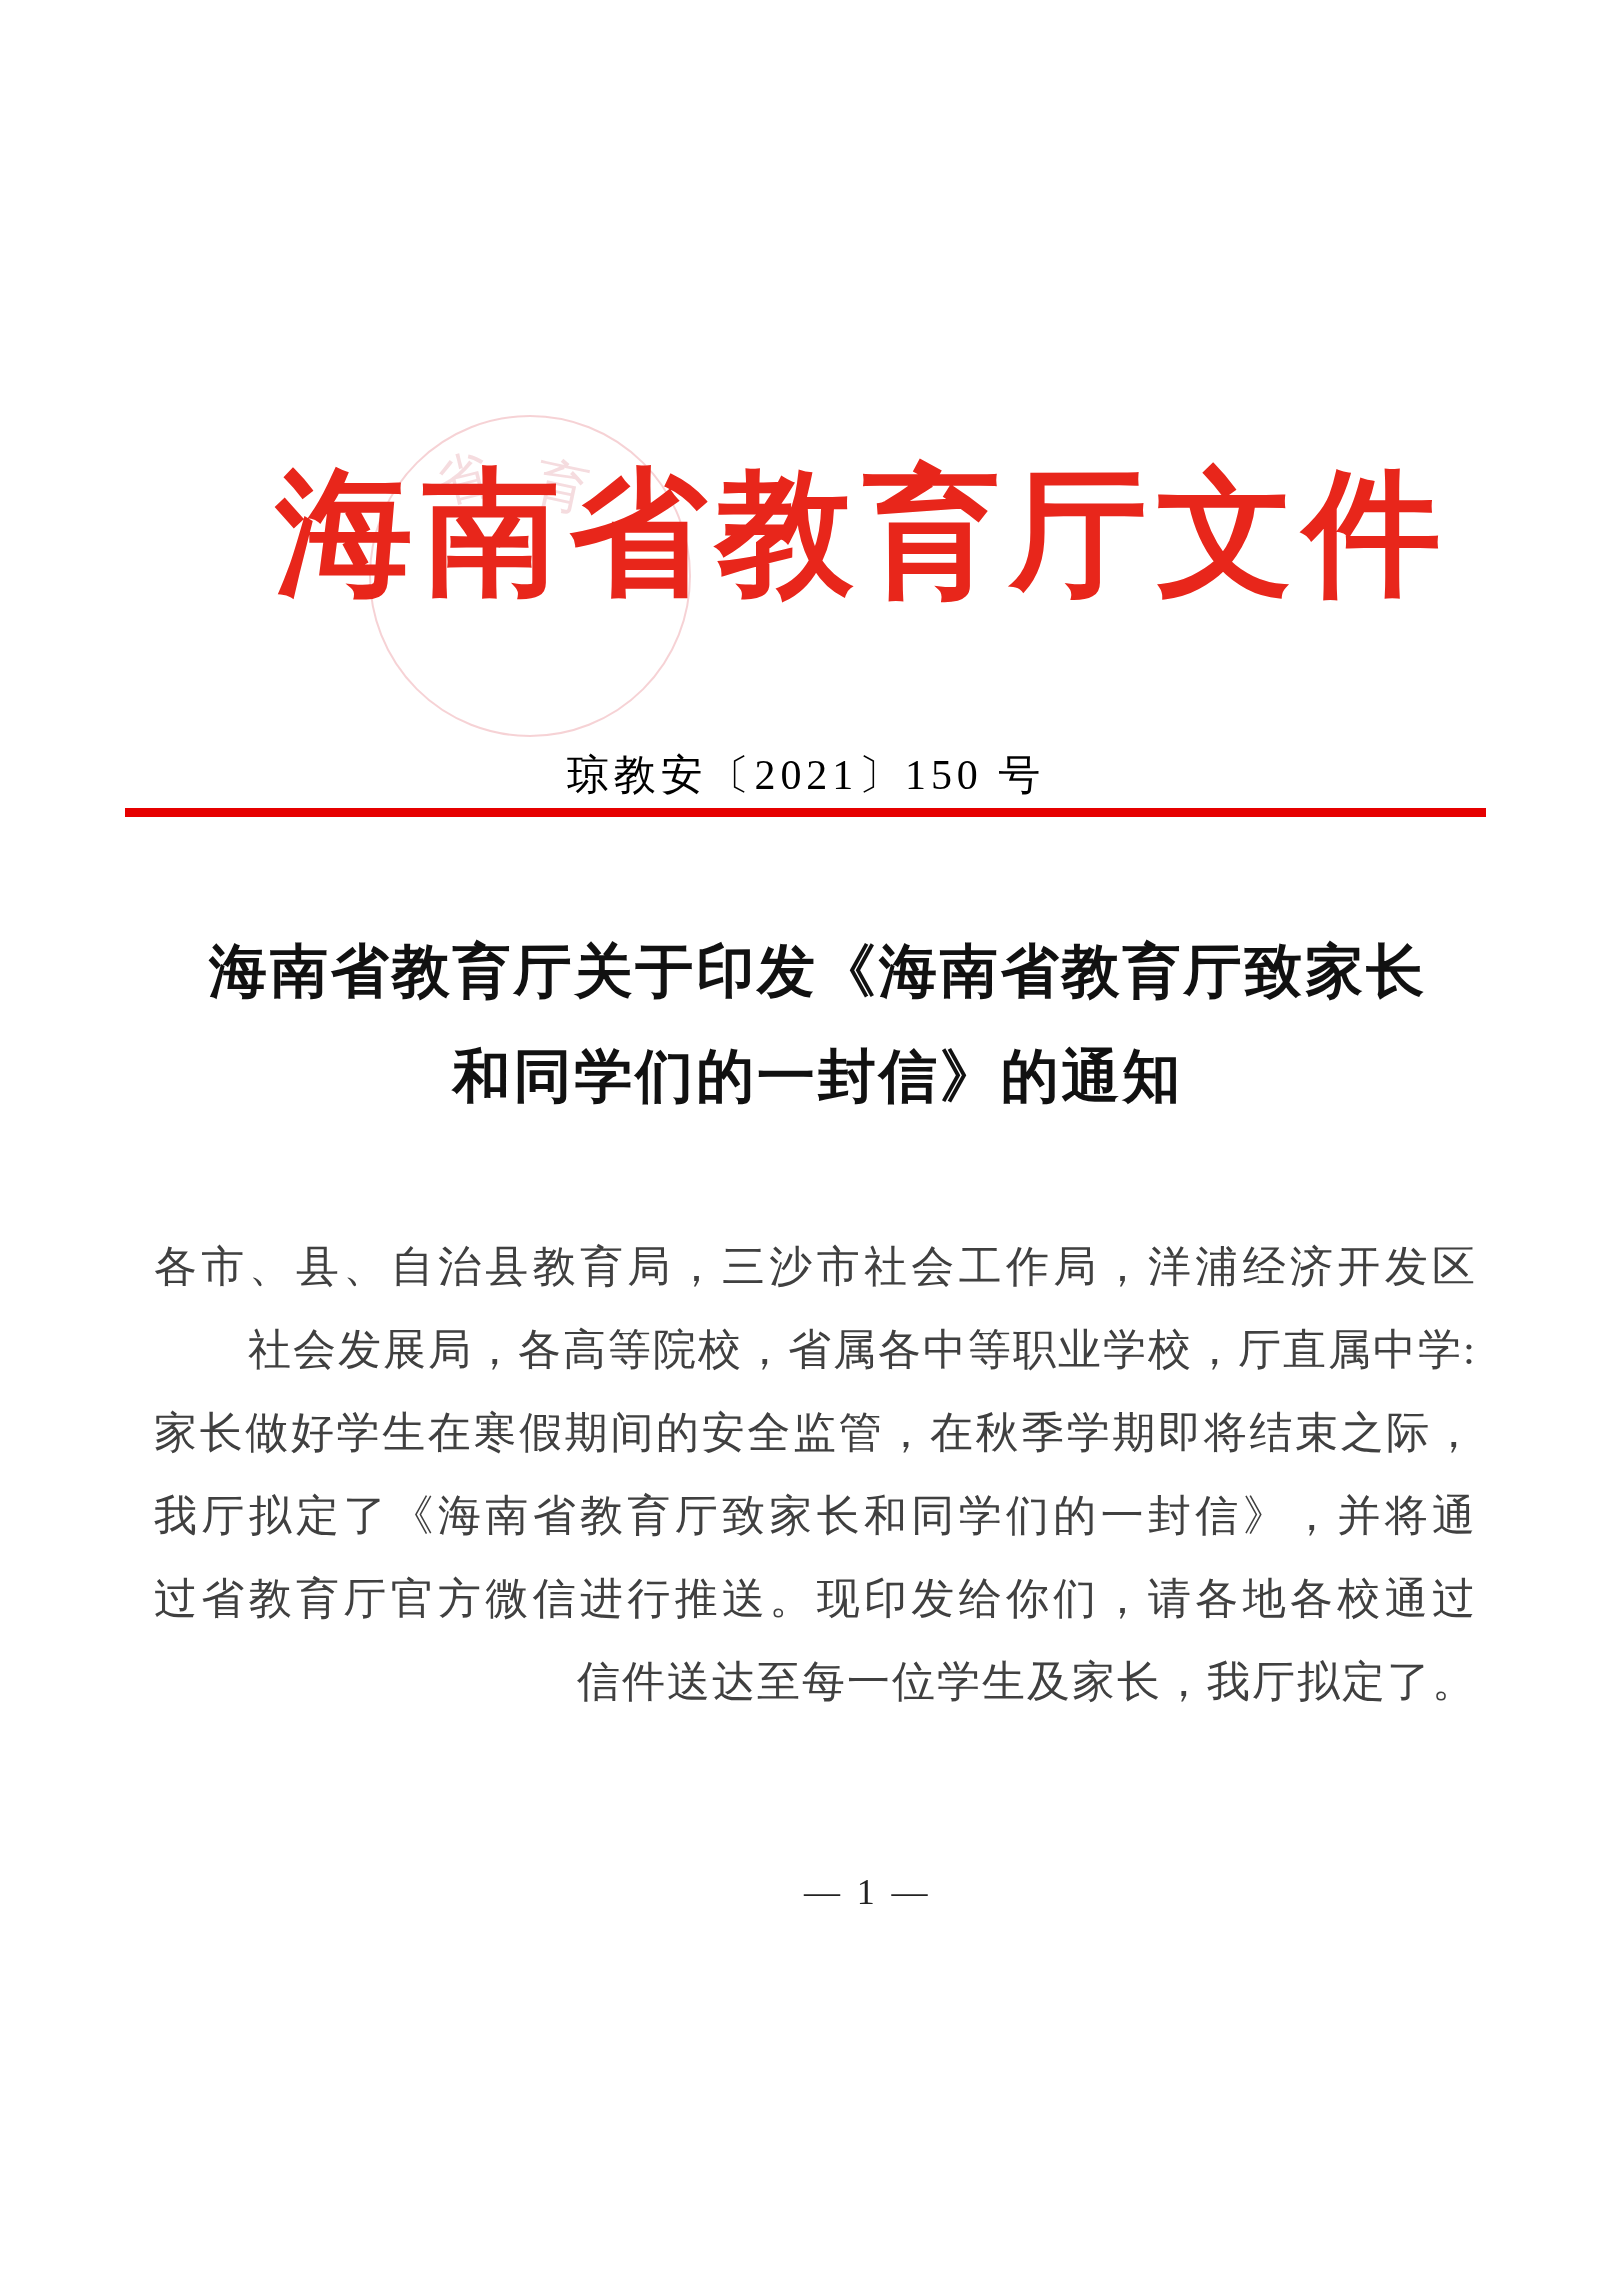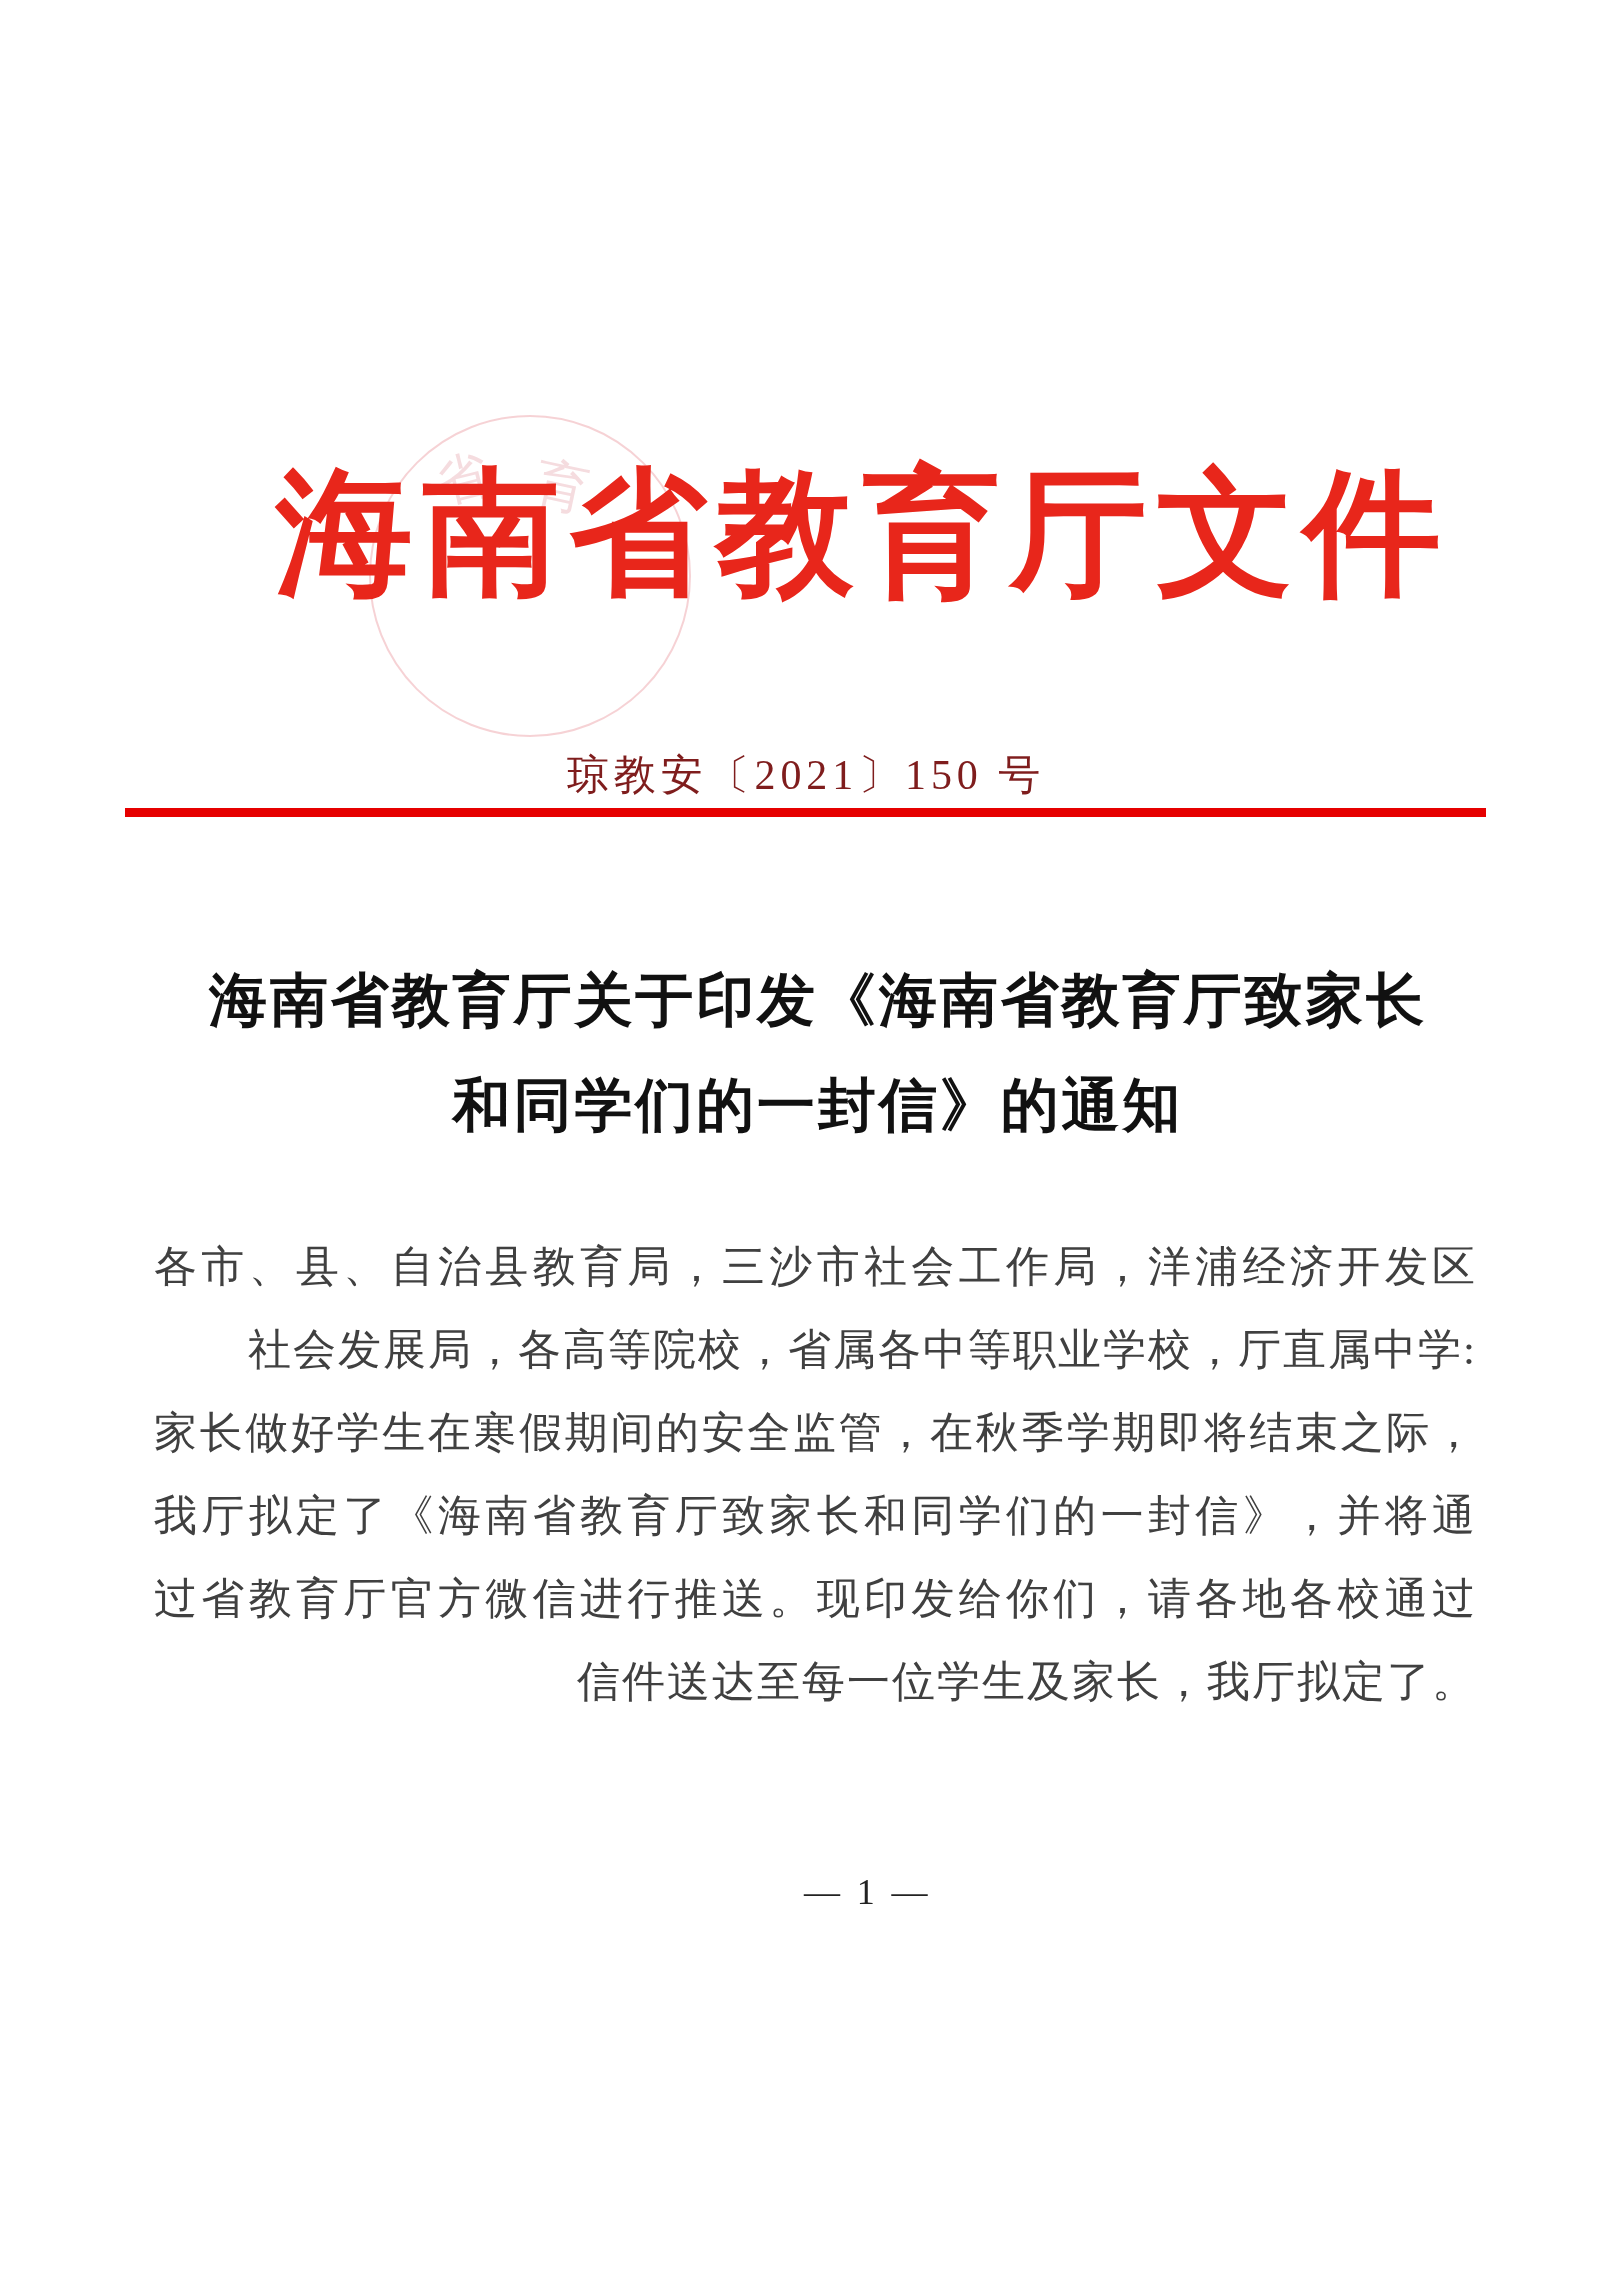--- a/index.html
+++ b/index.html
@@ -50,39 +50,39 @@
   }
 
   
   .doc-no {
     position: absolute;
     left: 0; right: 0;
     top: 747px;
     text-align: center;
     font-size: 42px;
     letter-spacing: 4.9px;
-    color: #7f1d1d;
+    color: #000000;
     white-space: nowrap;
   }
 
   
   .red-rule {
     position: absolute;
     left: 125px;
     top: 808px;
     width: 1361px;
     height: 8.8px;
     background: #e60000;
   }
 
   
   .doc-title {
     position: absolute;
     left: 0; right: 0;
-    top: 948px;
+    top: 919px;
     text-align: center;
     font-size: 58px;
     line-height: 105px;
     font-weight: bold;
     color: #111;
     letter-spacing: 2.9px;
     margin-left: 24px;
   }
 
   

